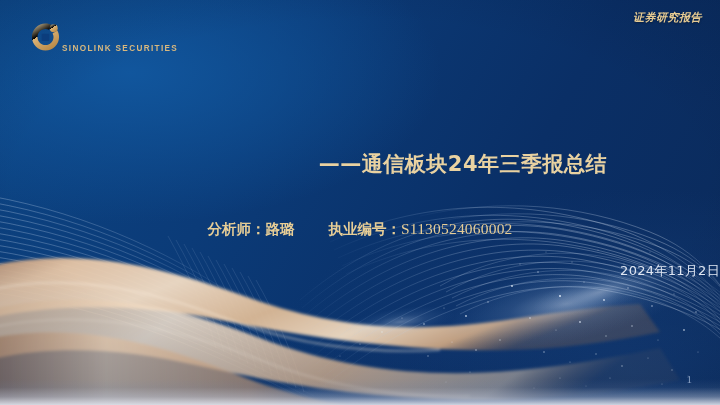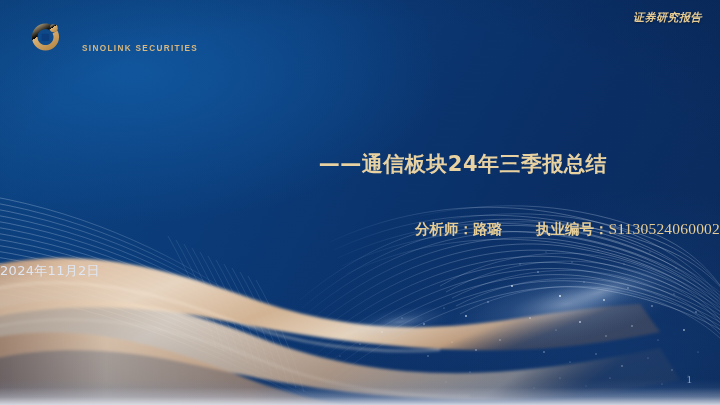--- a/index.html
+++ b/index.html
@@ -42,21 +42,21 @@
     background: linear-gradient(to top, rgba(223,226,235,0.92) 0%, rgba(190,198,216,0.45) 32%, rgba(120,140,175,0.12) 68%, rgba(0,0,0,0) 100%);
     pointer-events: none;
   }
 
   
   .logo {
     position: absolute;
     left: 30px; top: 22px;
     display: flex;
     align-items: center;
-    gap: 21px;
+    gap: 1px;
   }
   .logo-mark {
     width: 31px; height: 31px;
     flex: 0 0 auto;
   }
   .logo-text { line-height: 1; }
   .logo-cn {
     font-family: "DejaVu Sans", "Liberation Sans", sans-serif;
     font-size: 20px;
     font-weight: 700;
@@ -122,41 +122,41 @@
     letter-spacing: 0.5px;
     color: #e9d2a1;
     white-space: nowrap;
   }
 
   
   .analyst-line {
     position: absolute;
     left: 0; right: 0;
     top: 220px;
-    text-align: right;
+    text-align: center;
     font-family: "DejaVu Sans", "Liberation Sans", sans-serif;
     font-size: 14.5px;
     font-weight: 700;
     color: #e6cd96;
     white-space: nowrap;
   }
   .analyst-line .gap { display: inline-block; width: 34px; }
   .cert-no {
     font-family: "Liberation Serif", "DejaVu Serif", serif;
     font-weight: 400;
     font-size: 15.5px;
     letter-spacing: 0.2px;
   }
 
   
   .date-line {
     position: absolute;
     left: 0; right: 0;
     top: 262px;
-    text-align: left;
+    text-align: right;
     font-family: "DejaVu Sans", "Liberation Sans", sans-serif;
     font-size: 13px;
     font-weight: 400;
     color: #dfe6f2;
     letter-spacing: 0.3px;
   }
 
   
   .page-number {
     position: absolute;

